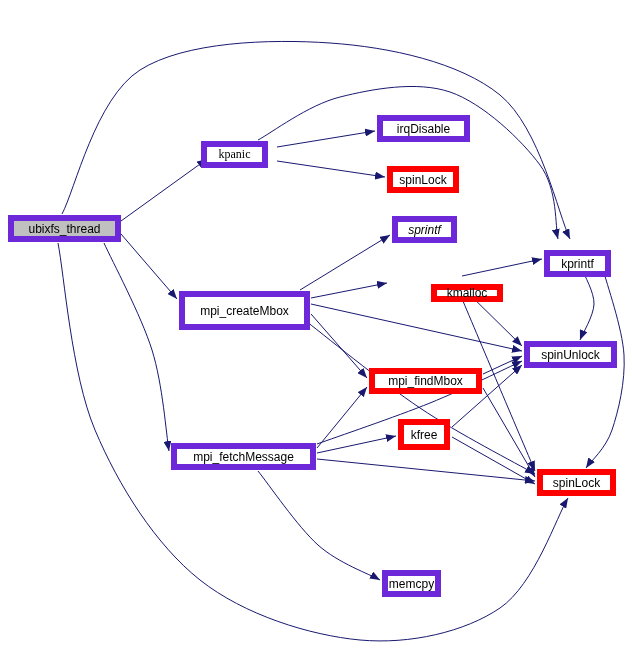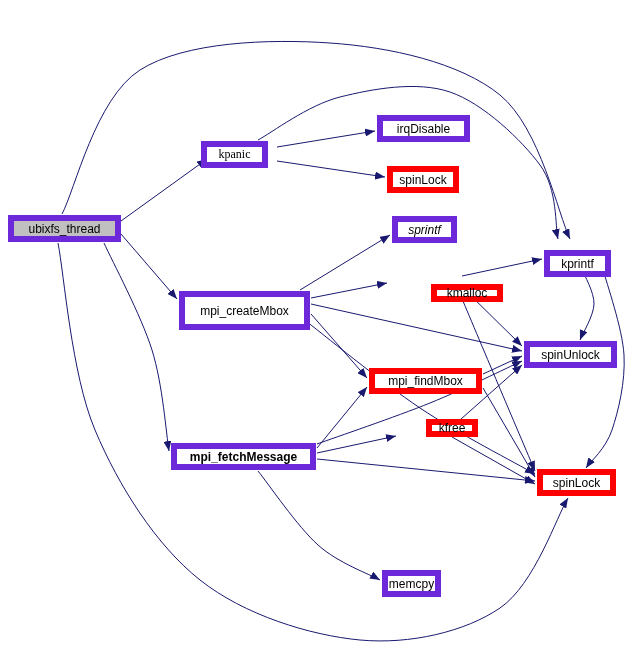--- a/index.html
+++ b/index.html
@@ -69,18 +69,18 @@
       <div class="node root" style="left: 8px; top: 215px; width: 113px; height: 27px;">ubixfs_thread</div>
       <div class="node" style="left: 201px; top: 141px; width: 67px; height: 27px; font-family: Liberation Serif, serif;">kpanic</div>
       <div class="node" style="left: 377px; top: 115px; width: 93px; height: 27px;">irqDisable</div>
       <div class="node red" style="left: 387px; top: 166px; width: 72px; height: 27px;">spinLock</div>
       <div class="node" style="left: 392px; top: 216px; width: 65px; height: 27px; font-style: italic;">sprintf</div>
       <div class="node" style="left: 544px; top: 250px; width: 67px; height: 27px;">kprintf</div>
       <div class="node red" style="left: 389px; top: 284px; width: 72px; height: 18px; margin-left: 42px;">kmalloc</div>
       <div class="node" style="left: 179px; top: 291px; width: 131px; height: 39px;">mpi_createMbox</div>
       <div class="node" style="left: 524px; top: 341px; width: 93px; height: 27px;">spinUnlock</div>
       <div class="node red" style="left: 369px; top: 368px; width: 113px; height: 26px;">mpi_findMbox</div>
-      <div class="node red" style="left: 398px; top: 419px; width: 52px; height: 18px; margin-left: 28px;">kfree</div>
-      <div class="node" style="left: 171px; top: 443px; width: 145px; height: 27px; font-weight: bold;">mpi_fetchMessage</div>
+      <div class="node red" style="left: 398px; top: 419px; width: 52px; height: 31px;">kfree</div>
+      <div class="node" style="left: 171px; top: 443px; width: 145px; height: 27px;">mpi_fetchMessage</div>
       <div class="node red" style="left: 537px; top: 469px; width: 79px; height: 27px;">spinLock</div>
       <div class="node" style="left: 382px; top: 570px; width: 59px; height: 27px;">memcpy</div>
     </div>
 </div>
 
 </body></html>

